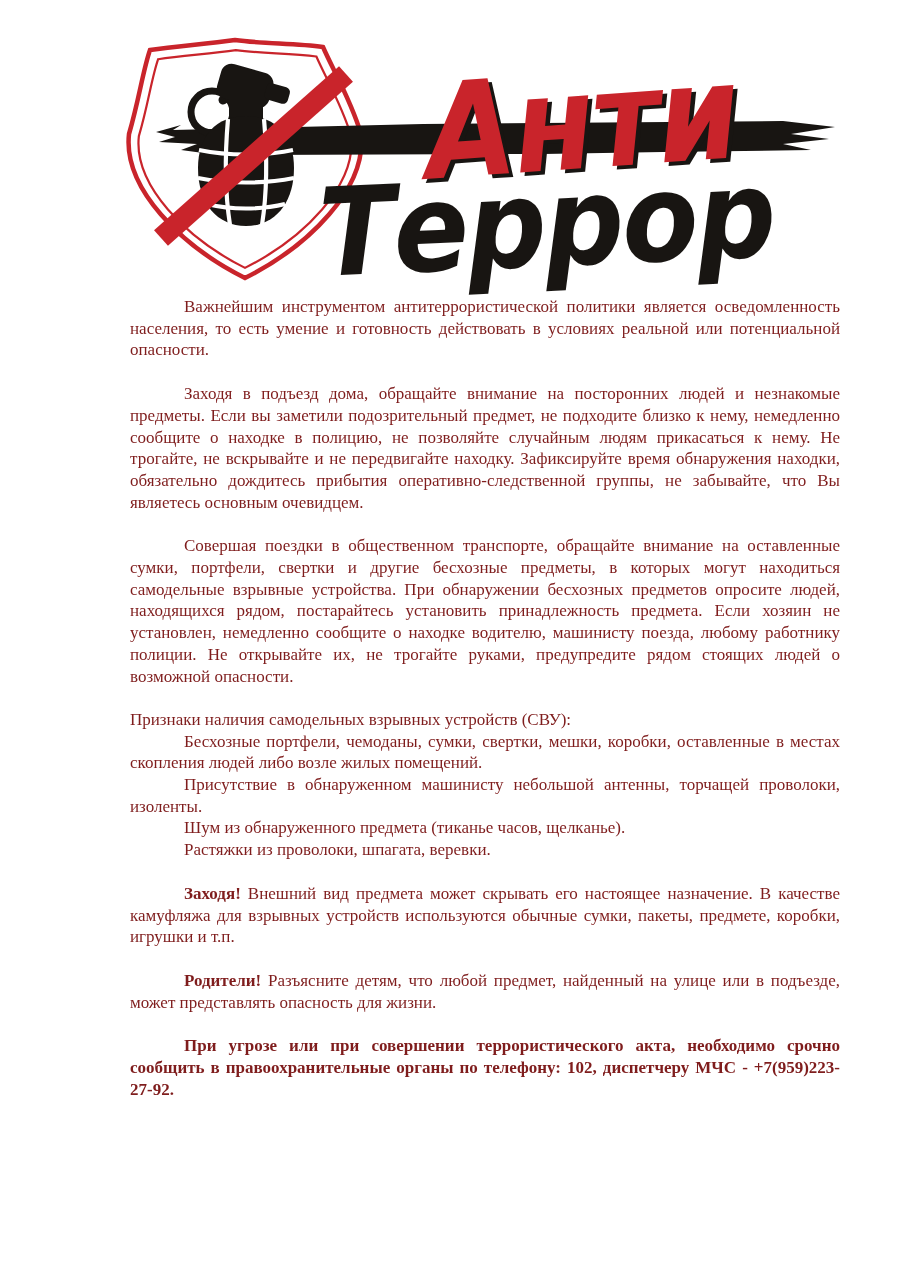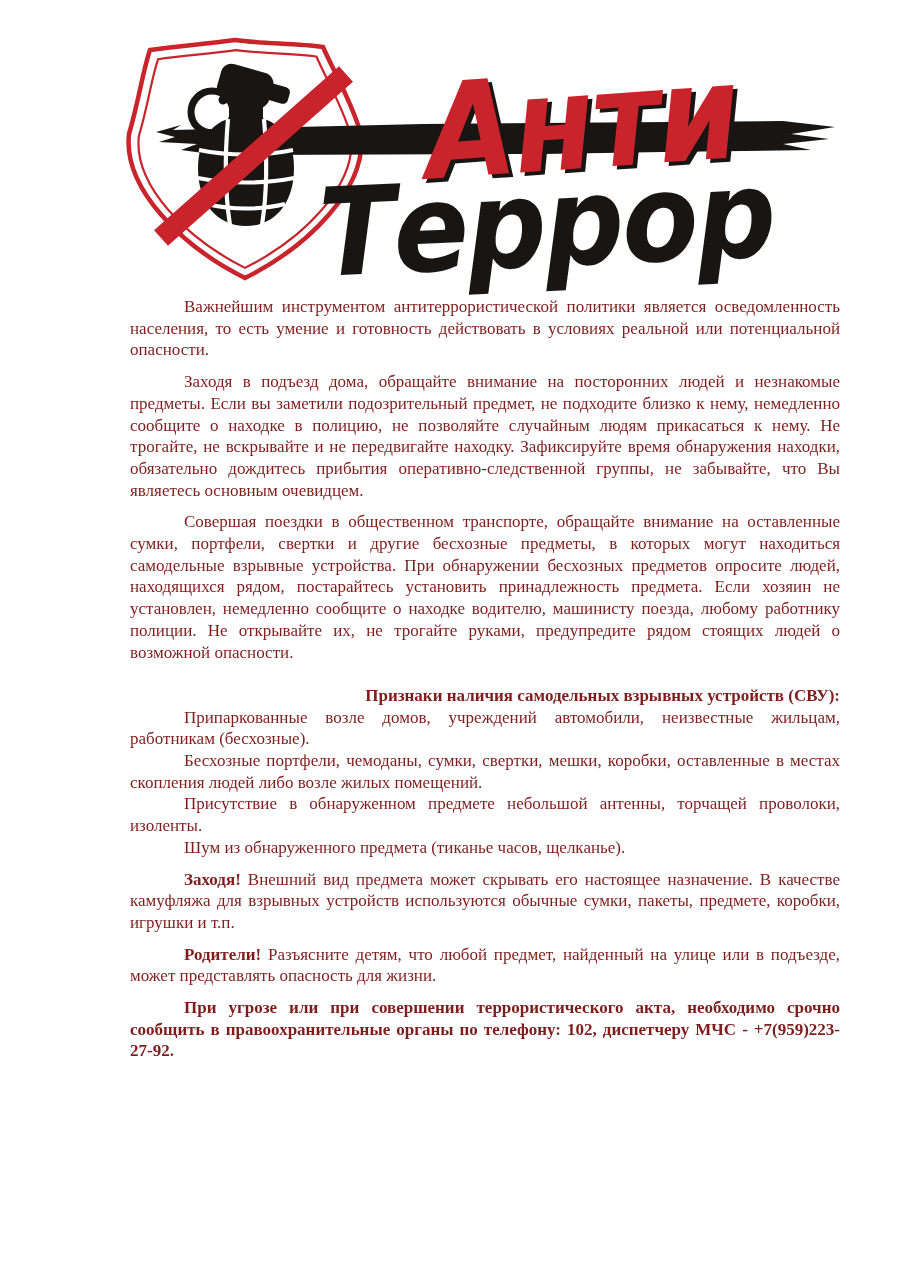--- a/index.html
+++ b/index.html
@@ -19,24 +19,24 @@
     font-weight:bold;font-style:italic;
     letter-spacing:-2px;
   }
   
   .doc{
     position:absolute;left:130px;top:296px;width:710px;
     font-size:17px;line-height:21.7px;color:#7f1d1d;
     text-align:justify;
   }
   .doc p{margin:0;text-indent:54px;}
-  .doc .sp{margin-top:10px;}
+  .doc .sp{margin-top:22px;}
   .doc h2{
     margin:21.7px 0 0 0;font-size:17px;line-height:21.7px;
-    text-align:right;font-weight:bold;text-indent:0;
+    text-align:left;font-weight:normal;text-indent:0;
   }
   .doc b{font-weight:bold;}
   .doc .bold{font-weight:bold;}
 </style>
 </head>
 <body>
 
 <div class="page">
 
   <div class="logo">
@@ -93,24 +93,24 @@
   <div class="doc">
 
     <p>Важнейшим инструментом антитеррористической политики является осведомленность населения, то есть умение и готовность действовать в условиях реальной или потенциальной опасности.</p>
 
     <p class="sp">Заходя в подъезд дома, обращайте внимание на посторонних людей и незнакомые предметы. Если вы заметили подозрительный предмет, не подходите близко к нему, немедленно сообщите о находке в полицию, не позволяйте случайным людям прикасаться к нему. Не трогайте, не вскрывайте и не передвигайте находку. Зафиксируйте время обнаружения находки, обязательно дождитесь прибытия оперативно-следственной группы, не забывайте, что Вы являетесь основным очевидцем.</p>
 
     <p class="sp">Совершая поездки в общественном транспорте, обращайте внимание на оставленные сумки, портфели, свертки и другие бесхозные предметы, в которых могут находиться самодельные взрывные устройства. При обнаружении бесхозных предметов опросите людей, находящихся рядом, постарайтесь установить принадлежность предмета. Если хозяин не установлен, немедленно сообщите о находке водителю, машинисту поезда, любому работнику полиции. Не открывайте их, не трогайте руками, предупредите рядом стоящих людей о возможной опасности.</p>
 
     <h2>Признаки наличия самодельных взрывных устройств (СВУ):</h2>
 
-    <p>Припаркованные возле домов, учреждений автомобили, неизвестные жильцам, работникам (бесхозные).</p>
     <p>Бесхозные портфели, чемоданы, сумки, свертки, мешки, коробки, оставленные в местах скопления людей либо возле жилых помещений.</p>
-    <p>Присутствие в обнаруженном предмете небольшой антенны, торчащей проволоки, изоленты.</p>
+    <p>Присутствие в обнаруженном машинисту небольшой антенны, торчащей проволоки, изоленты.</p>
     <p>Шум из обнаруженного предмета (тиканье часов, щелканье).</p>
+    <p>Растяжки из проволоки, шпагата, веревки.</p>
 
     <p class="sp"><b>Заходя!</b> <span>Внешний вид предмета может скрывать его настоящее назначение. В качестве камуфляжа для взрывных устройств используются обычные сумки, пакеты, предмете, коробки, игрушки и т.п.</span></p>
 
     <p class="sp"><b>Родители!</b> <span>Разъясните детям, что любой предмет, найденный на улице или в подъезде, может представлять опасность для жизни.</span></p>
 
     <p class="sp bold">При угрозе или при совершении террористического акта, необходимо срочно сообщить в правоохранительные органы по телефону: 102, диспетчеру МЧС - +7(959)223-27-92.</p>
 
   </div>
 </div>
 

